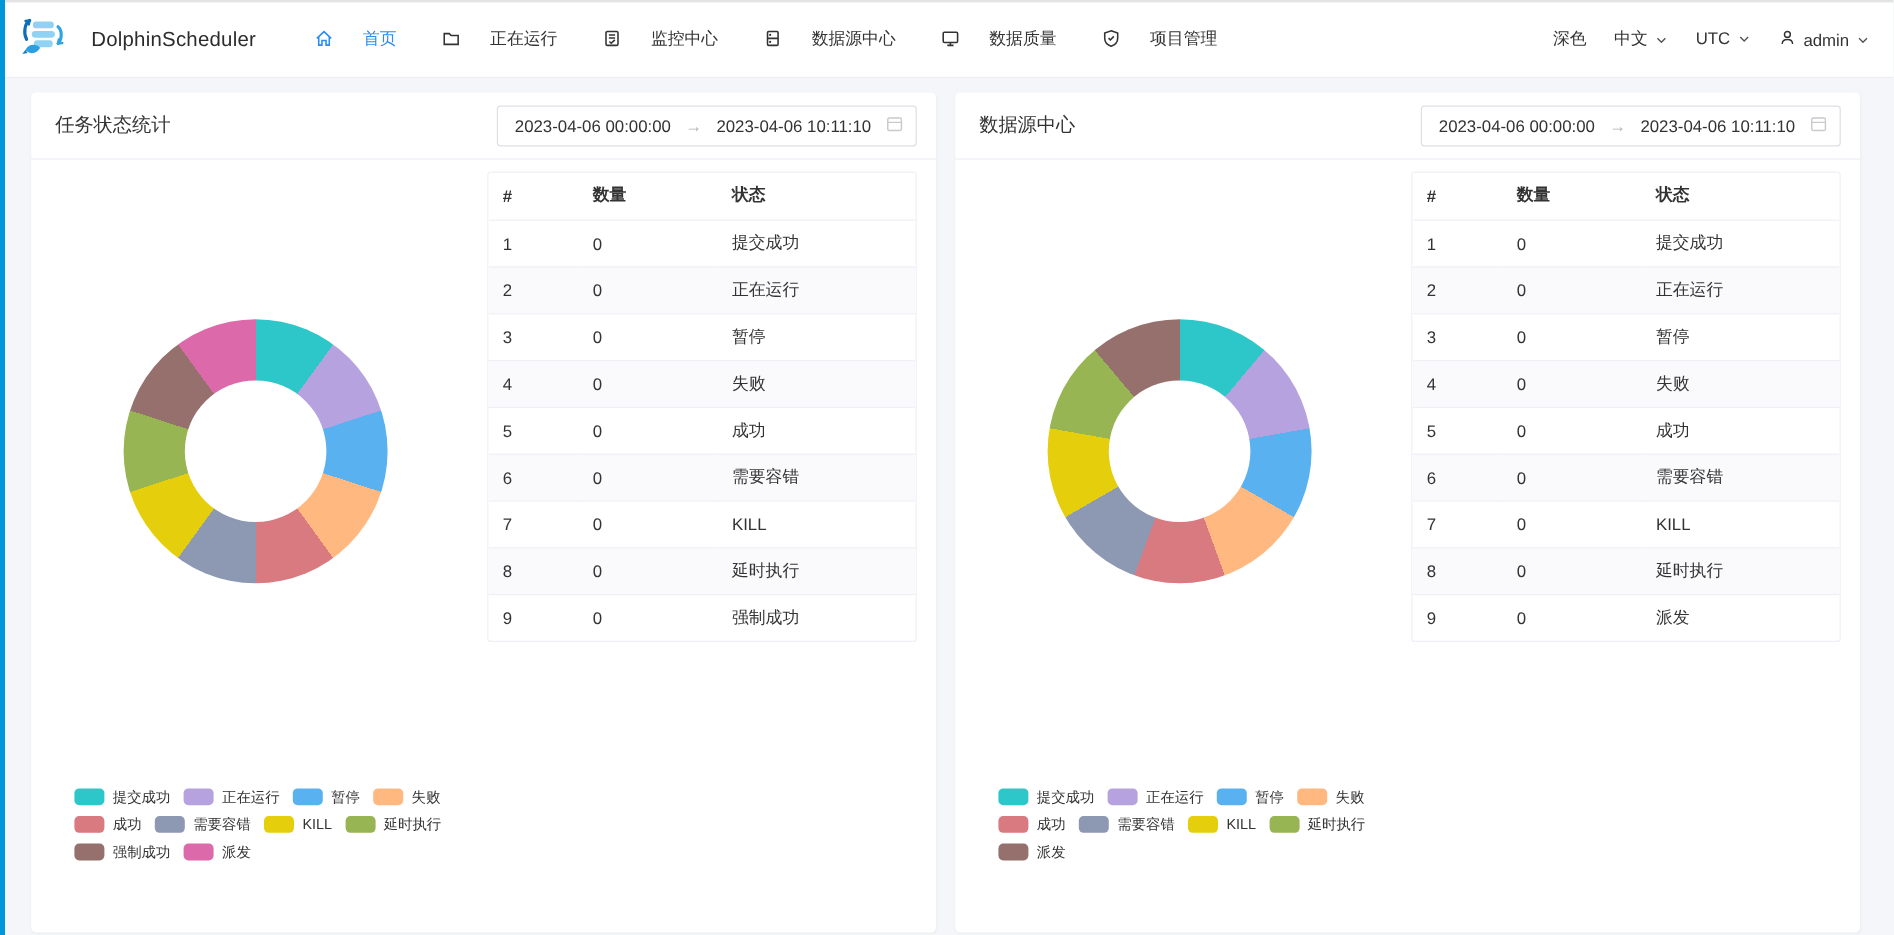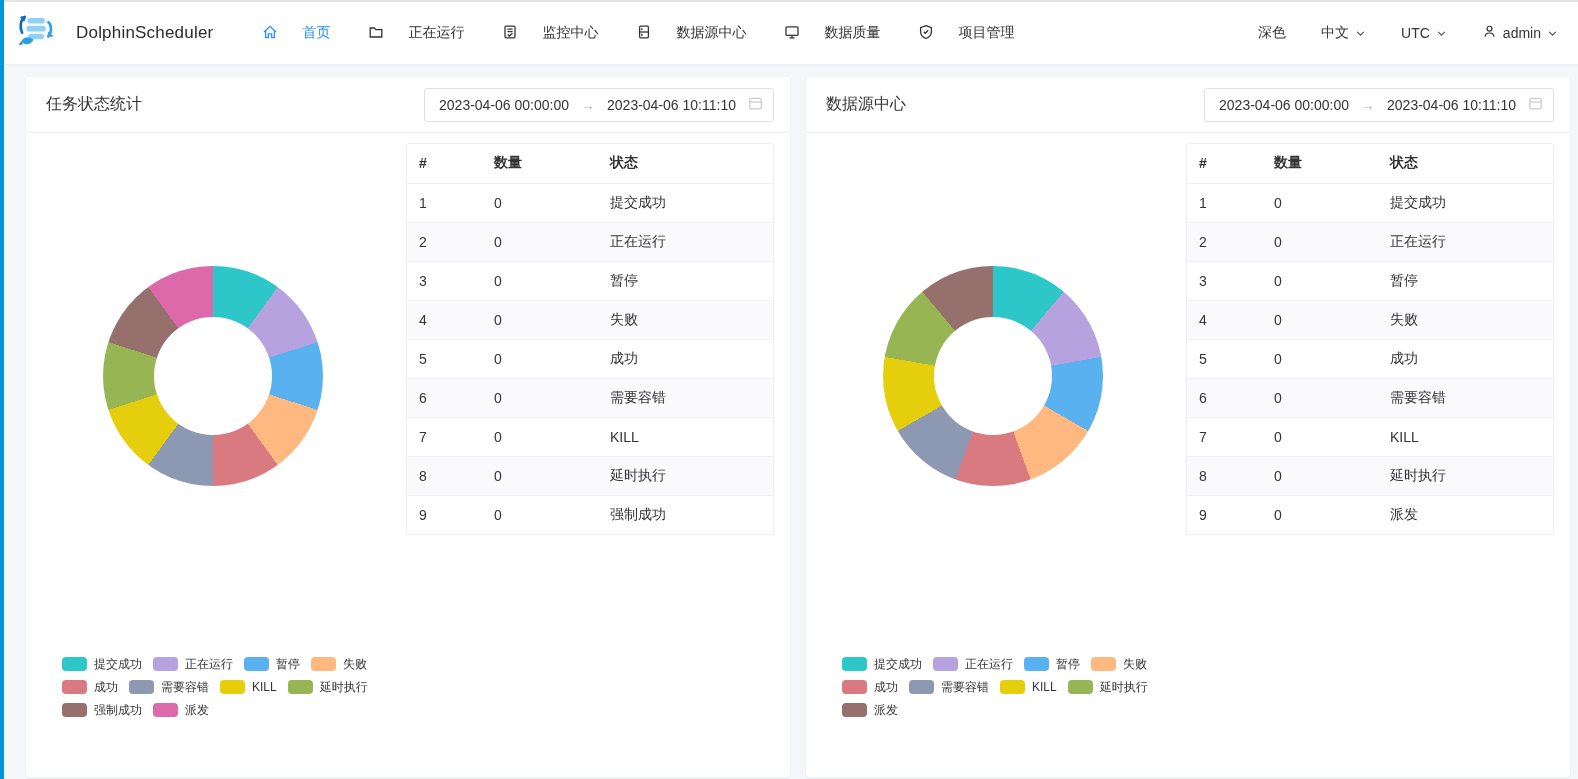--- a/index.html
+++ b/index.html
@@ -12,26 +12,26 @@
   .topbar { height:65px; background:#fff; border-top:2px solid #e4e4e6; border-bottom:1px solid #ededf2;
     display:flex; align-items:center; padding:0 20px 0 16px; }
   .brand { display:flex; align-items:center; gap:18px; }
   .brand-name { font-size:17px; font-weight:500; color:#2c2c2c; letter-spacing:.2px; }
   .menu { display:flex; align-items:center; margin-left:30px; }
   .menu-item { display:flex; align-items:center; gap:24px; padding:0 19px; height:64px;
     font-size:14px; color:#333; cursor:pointer; }
   .menu-item svg { stroke:#333; }
   .menu-item.active { color:#2d8cf0; }
   .menu-item.active svg { stroke:#2d8cf0; }
-  .topbar-right { margin-left:auto; display:flex; align-items:center; gap:35px; font-size:14px; }
+  .topbar-right { margin-left:auto; display:flex; align-items:flex-start; gap:23px; font-size:14px; }
   .tb-ctl { display:flex; align-items:center; gap:6px; cursor:pointer; }
   .chev { display:inline-flex; }
 
   
-  .content { display:flex; gap:16px; padding:12px 8px 0 26px; }
+  .content { display:flex; gap:16px; padding:12px 28px 0 26px; }
   .card { flex:1; background:#fff; border-radius:4px; height:700px; position:relative;
     box-shadow:0 1px 3px rgba(0,0,0,.04); }
   .card-header { height:56px; display:flex; align-items:center; justify-content:space-between;
     padding:0 16px 0 20px; border-bottom:1px solid #efeff5; }
   .card-title { font-size:16px; color:#333; }
   .date-range { display:flex; align-items:center; gap:12px; height:34px; padding:0 10px 0 14px;
     border:1px solid #dfdfe6; border-radius:3px; font-size:14px; color:#333; background:#fff; cursor:pointer; }
   .date-arrow { color:#b3b3b8; font-size:14px; }
   .card-body { position:relative; height:calc(100% - 57px); }
 

